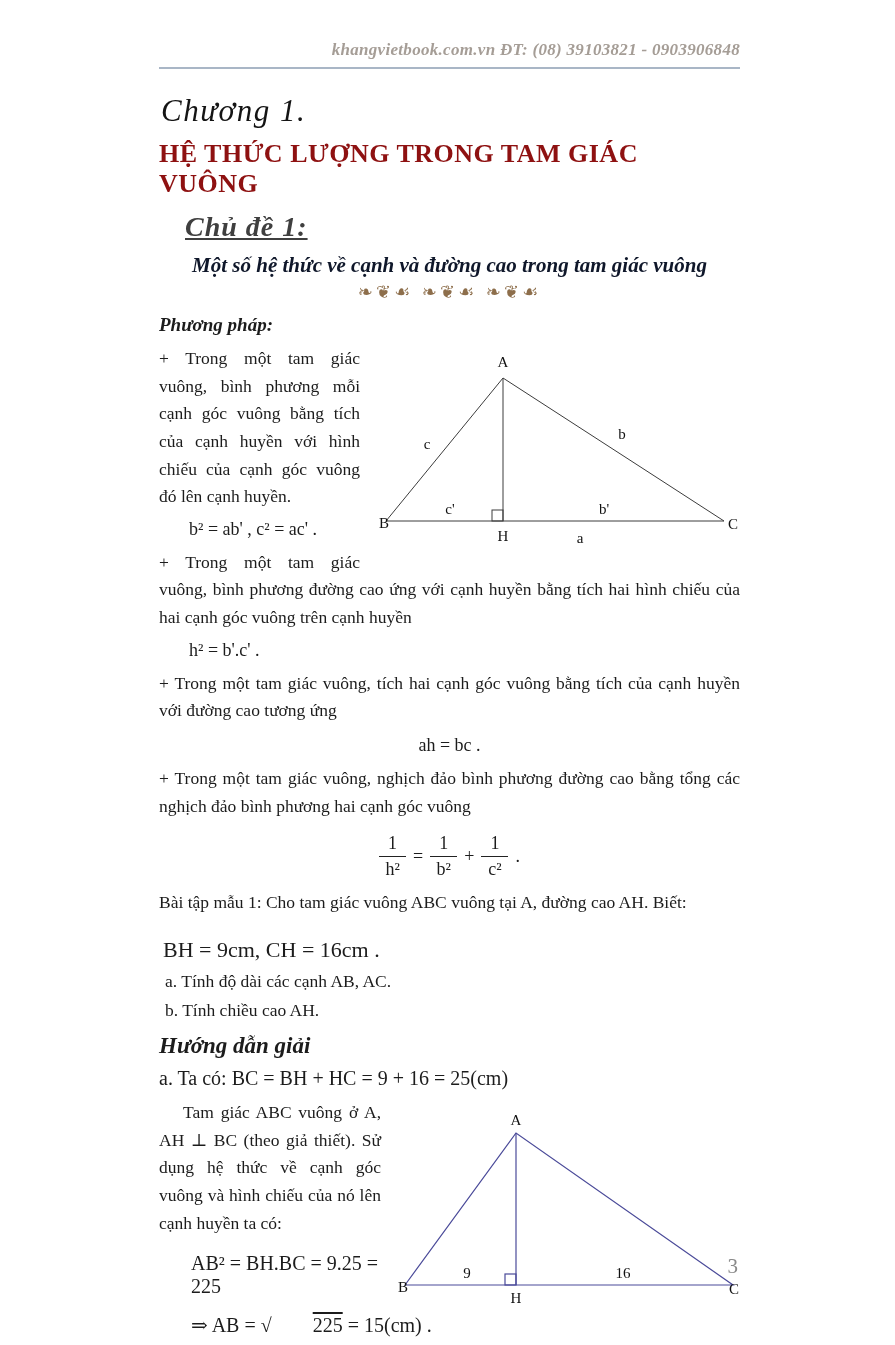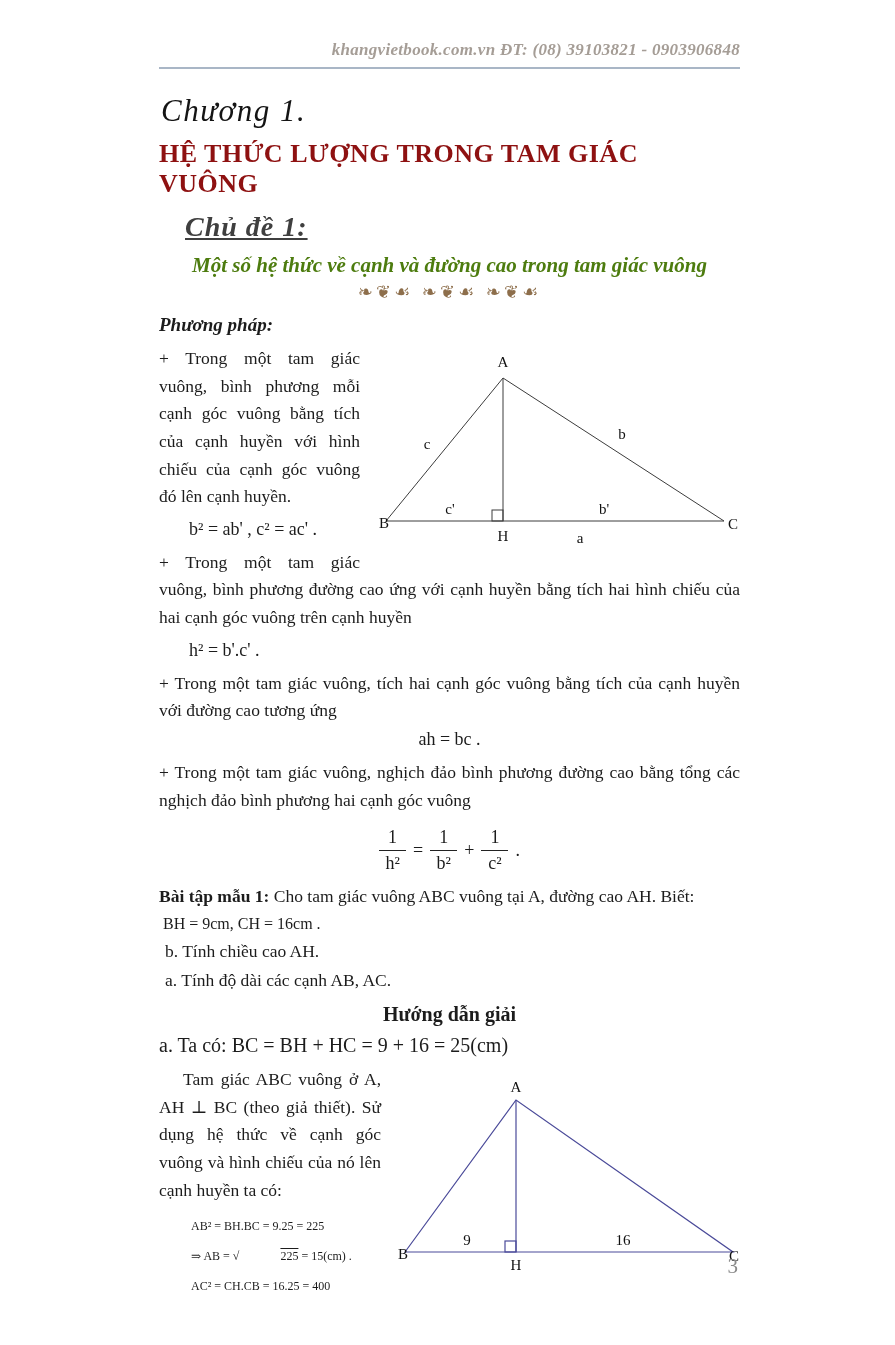--- a/index.html
+++ b/index.html
@@ -13,52 +13,52 @@
                color: #a59d96; padding-top: 40px; letter-spacing: .3px; }
   .rule { border: none; border-top: 2px solid #a9b6c6; margin-top: 7px; }
 
   .chapter-script { margin: 24px 0 0 2px; font-size: 31px; font-style: italic; font-weight: normal;
                     letter-spacing: 1.5px; color: #141414; }
   .chapter-title { margin-top: 10px; font-size: 26px; font-weight: bold;
                    color: #8e1111; letter-spacing: .5px; }
   .topic-label { margin: 12px 0 0 26px; font-size: 28px; font-style: italic; font-weight: bold;
                  text-decoration: underline; color: #3f3f3f; letter-spacing: 1px; }
   .topic-title { margin-top: 10px; text-align: center; font-size: 21px; font-weight: bold;
-                 font-style: italic; color: #4d7c0f; }
+                 font-style: italic; color: #0f172a; }
   .ornament { text-align: center; color: #8d6e4b; font-size: 18px; letter-spacing: 3px; margin-top: 3px;
               font-family: "DejaVu Sans", sans-serif; }
 
   .method-heading { margin-top: 12px; font-size: 19px; font-weight: bold; font-style: italic; }
 
   .method-block { margin-top: 4px; }
   .fig { float: right; }
   .fig1 { width: 368px; height: 205px; margin: 6px 0 2px 12px; }
   .fig2 { width: 345px; height: 192px; margin: 14px 0 0 14px; }
 
   p.body { font-size: 17.5px; line-height: 1.58; text-align: justify; margin-top: 9px; }
   p.formula { font-size: 18px; margin: 8px 0 4px 30px; }
-  .formula-center { text-align: center; font-size: 18px; margin: 4px 0 2px; }
+  .formula-center { text-align: center; font-size: 18px; margin: 10px 0 2px; }
   .clear-r { clear: right; }
 
   .frac-row { display: flex; justify-content: center; align-items: center; gap: 7px; margin: 12px 0 6px; font-size: 18px; }
   .frac { display: inline-flex; flex-direction: column; align-items: center; line-height: 1.25; }
   .frac .num { padding: 0 9px 1px; border-bottom: 1.4px solid #222; }
   .frac .den { padding-top: 1px; }
 
   .example-line { margin-top: 10px; }
-  .example-line b { font-weight: bold; }
-  .given { margin: 4px 0 0 4px; font-size: 16px; }
+  .example-line b { font-weight: normal; }
+  .given { margin: 20px 0 0 4px; font-size: 22px; }
   .item { margin: 8px 0 0 6px; font-size: 17.5px; }
 
-  .sol-head { text-align: center; font-weight: bold; font-size: 20px; margin: 12px 0 2px; }
+  .sol-head { text-align: left; font-weight: bold; font-size: 23px; margin: 12px 0 2px; font-style: italic; }
   .sol-a { font-size: 20px; margin-top: 8px; }
 
   .sol-block { margin-top: 4px; }
   .sol-para { text-indent: 24px; }
-  .eq { font-size: 12px; margin: 15px 0 0 32px; }
+  .eq { font-size: 20px; margin: 15px 0 0 32px; }
   .ov { text-decoration: overline; margin-left: 41px; }
 
   .page-num { position: absolute; right: 78px; bottom: 66px; font-size: 21px; color: #8a8a8a; }
 
   svg text { font-family: "Liberation Serif", "DejaVu Serif", serif; }
 </style>
 </head>
 <body>
 
 <div class="page">
@@ -118,22 +118,22 @@
       <span>+</span>
       <span class="frac">
         <span class="num">1</span>
         <span class="den">c²</span>
       </span>
       <span>.</span>
     </div>
 
     <p class="body example-line"><b>Bài tập mẫu 1:</b><span> Cho tam giác vuông ABC vuông tại A, đường cao AH. Biết:</span></p>
     <div class="given">BH  =  9cm,  CH  =  16cm .</div>
+    <div class="item">a.  Tính độ dài các cạnh AB, AC.</div>
     <div class="item">b.  Tính chiều cao AH.</div>
-    <div class="item">a.  Tính độ dài các cạnh AB, AC.</div>
 
     <div class="sol-head">Hướng dẫn giải</div>
     <div class="sol-a">a.  Ta có:  BC = BH + HC = 9 + 16 = 25(cm)</div>
 
     <div class="sol-block">
       <svg class="fig fig2" viewBox="0 0 345 192" aria-hidden="true">
         <g stroke="#4a4a99" stroke-width="1.2" fill="none">
           <path d="M10 172 L121 20 L338 172 Z"></path>
           <path d="M121 20 L121 172"></path>
           <rect x="110" y="161" width="11" height="11"></rect>

